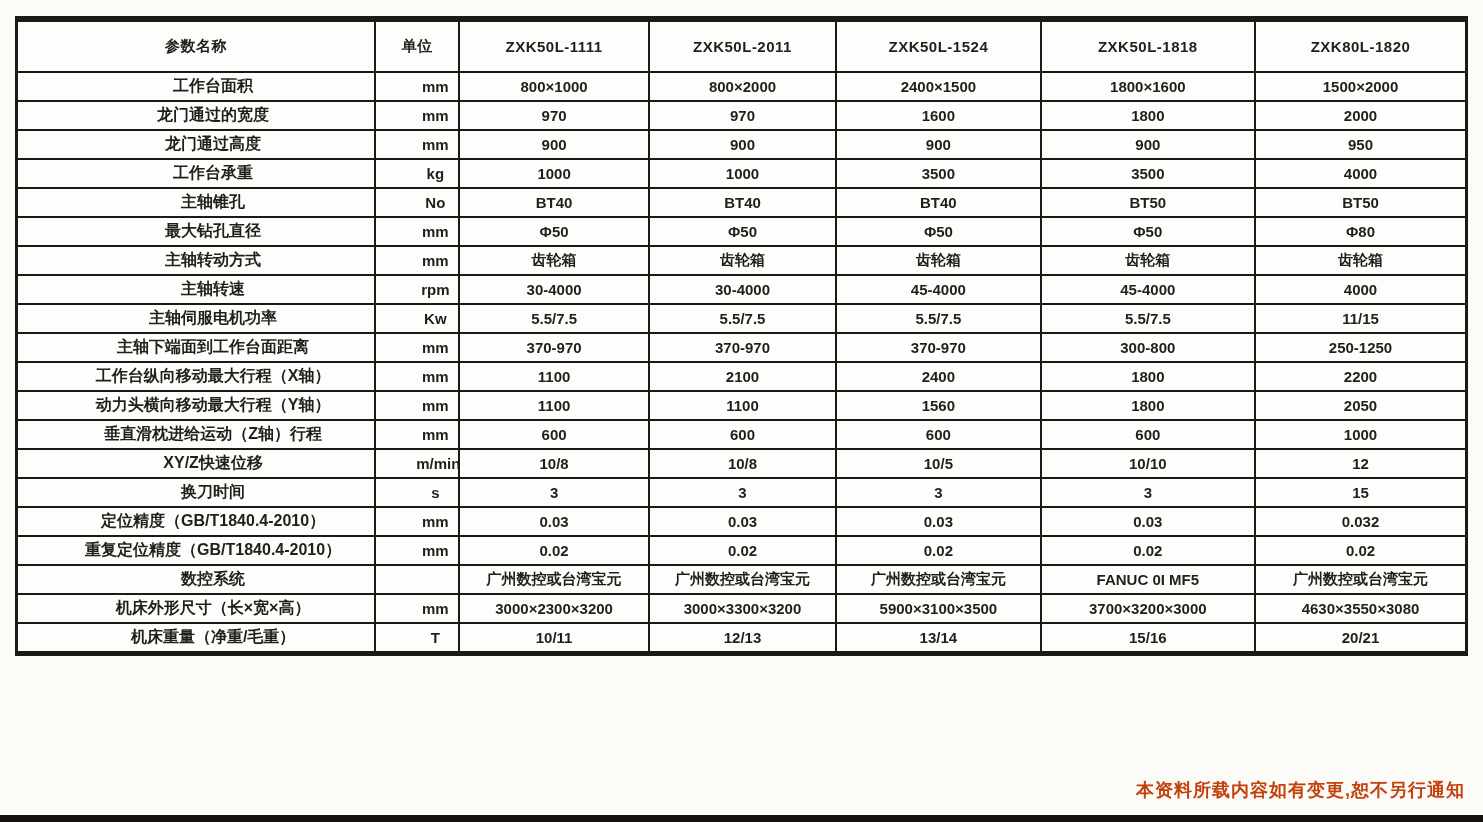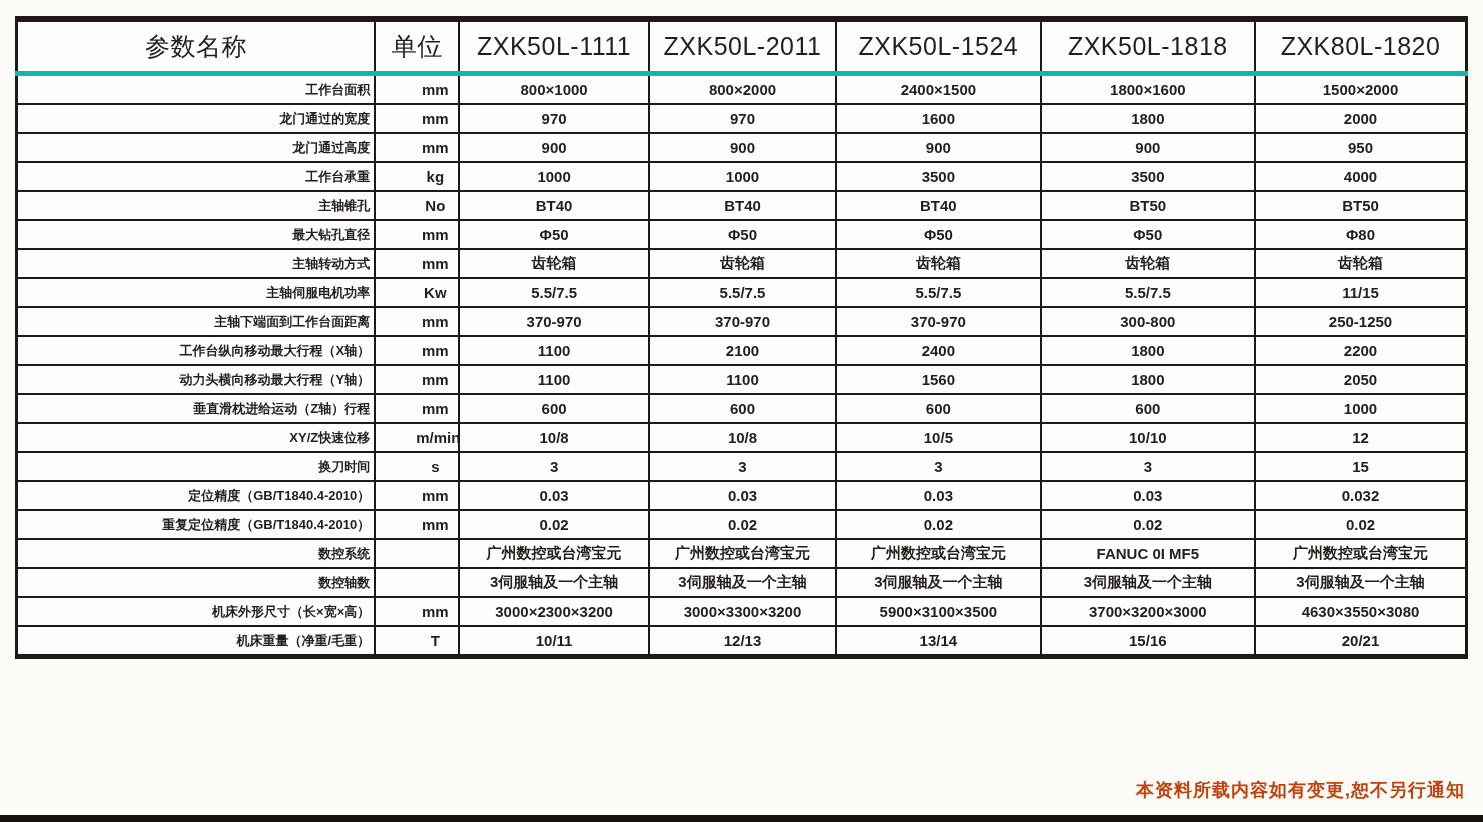--- a/index.html
+++ b/index.html
@@ -30,36 +30,36 @@
   }
   .spec-table th,
   .spec-table td {
     border: 2px solid #1c1916;
     padding: 0 4px;
     white-space: nowrap;
     overflow: hidden;
   }
   .spec-table thead th {
     height: 49px;
-    font-size: 25px;
-    font-weight: normal;
+    font-size: 15px;
+    font-weight: bold;
     text-align: center;
     letter-spacing: 0.5px;
-    border-bottom: 5px solid #14b8a6;
+    border-bottom: 1px solid #14b8a6;
   }
   .spec-table tbody td {
     height: 27px;
     font-size: 15px;
     font-weight: bold;
     text-align: center;
   }
   .spec-table tbody td.param {
-    text-align: right;
+    text-align: center;
     padding-left: 38px;
-    font-size: 13px;
+    font-size: 16px;
   }
   .spec-table tbody td.unit {
     font-size: 15px;
     padding-left: 40px;
   }
   col.c-param { width: 358px; }
   col.c-unit  { width: 84px; }
   col.c-m1    { width: 189px; }
   col.c-m2    { width: 187px; }
   col.c-m3    { width: 204px; }
@@ -165,20 +165,29 @@
       <tr>
         <td class="param">主轴转动方式</td>
         <td class="unit">mm</td>
         <td class="val">齿轮箱</td>
         <td class="val">齿轮箱</td>
         <td class="val">齿轮箱</td>
         <td class="val">齿轮箱</td>
         <td class="val">齿轮箱</td>
       </tr>
       <tr>
+        <td class="param">主轴转速</td>
+        <td class="unit">rpm</td>
+        <td class="val">30-4000</td>
+        <td class="val">30-4000</td>
+        <td class="val">45-4000</td>
+        <td class="val">45-4000</td>
+        <td class="val">4000</td>
+      </tr>
+      <tr>
         <td class="param">主轴伺服电机功率</td>
         <td class="unit">Kw</td>
         <td class="val">5.5/7.5</td>
         <td class="val">5.5/7.5</td>
         <td class="val">5.5/7.5</td>
         <td class="val">5.5/7.5</td>
         <td class="val">11/15</td>
       </tr>
       <tr>
         <td class="param">主轴下端面到工作台面距离</td>
@@ -255,29 +264,20 @@
       <tr>
         <td class="param">数控系统</td>
         <td class="unit"></td>
         <td class="val">广州数控或台湾宝元</td>
         <td class="val">广州数控或台湾宝元</td>
         <td class="val">广州数控或台湾宝元</td>
         <td class="val">FANUC 0I MF5</td>
         <td class="val">广州数控或台湾宝元</td>
       </tr>
       <tr>
-        <td class="param">数控轴数</td>
-        <td class="unit"></td>
-        <td class="val">3伺服轴及一个主轴</td>
-        <td class="val">3伺服轴及一个主轴</td>
-        <td class="val">3伺服轴及一个主轴</td>
-        <td class="val">3伺服轴及一个主轴</td>
-        <td class="val">3伺服轴及一个主轴</td>
-      </tr>
-      <tr>
         <td class="param">机床外形尺寸（长×宽×高）</td>
         <td class="unit">mm</td>
         <td class="val">3000×2300×3200</td>
         <td class="val">3000×3300×3200</td>
         <td class="val">5900×3100×3500</td>
         <td class="val">3700×3200×3000</td>
         <td class="val">4630×3550×3080</td>
       </tr>
       <tr>
         <td class="param">机床重量（净重/毛重）</td>

